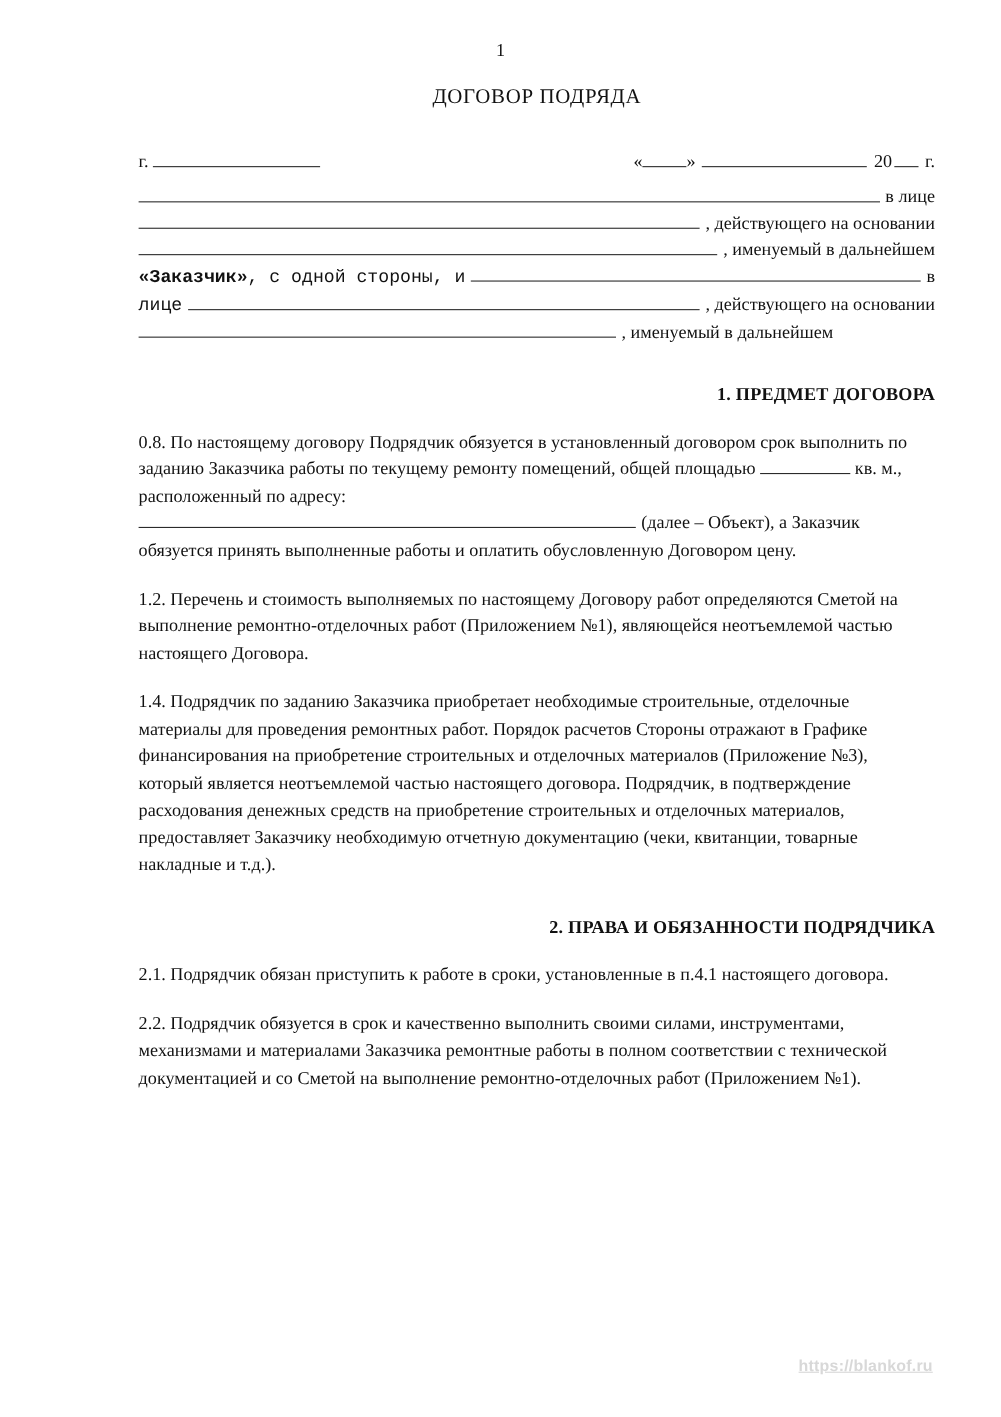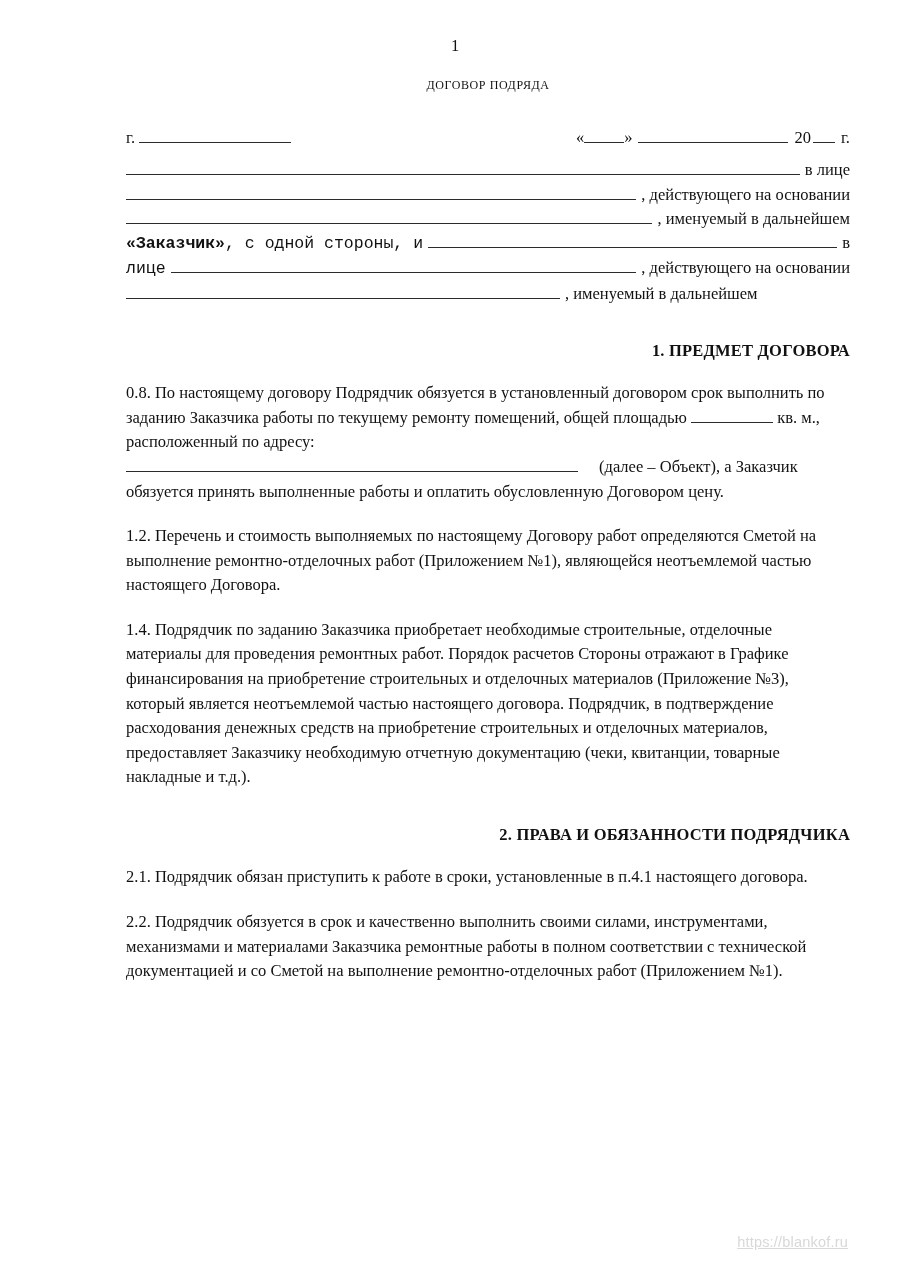--- a/index.html
+++ b/index.html
@@ -32,21 +32,21 @@
     color: #111111;
   }
   .content {
     position: absolute;
     left: 126px;
     top: 78px;
     width: 724px;
   }
   .doc-title {
     text-align: center;
-    font-size: 12px;
+    font-size: 19px;
     font-weight: normal;
     letter-spacing: 0.6px;
     margin: 0 0 34px 0;
     line-height: 1.2;
   }
 
   
   .header-row {
     display: flex;
     align-items: baseline;
@@ -132,31 +132,32 @@
     text-align: left;
   }
   .clause:last-child { margin-bottom: 0; }
   .rule.area { width: 82px; }
   .rule.address { width: 452px; }
   .addr-line {
     display: flex;
     align-items: baseline;
     white-space: nowrap;
   }
-  .addr-line .tail { padding-left: 5px; margin-left: 16px; }
+  .addr-line .tail { padding-left: 5px; }
 
   .watermark {
     position: absolute;
     right: 62px;
     bottom: 38px;
     font-family: "Liberation Sans", "DejaVu Sans", sans-serif;
     font-size: 14.5px;
     color: #d8d8d8;
     text-decoration: underline;
     letter-spacing: 0.2px;
+    font-weight: bold;
   }
 </style>
 </head>
 <body>
 
 <div class="page">
 
   <div class="page-number">1</div>
 
   <div class="content">

